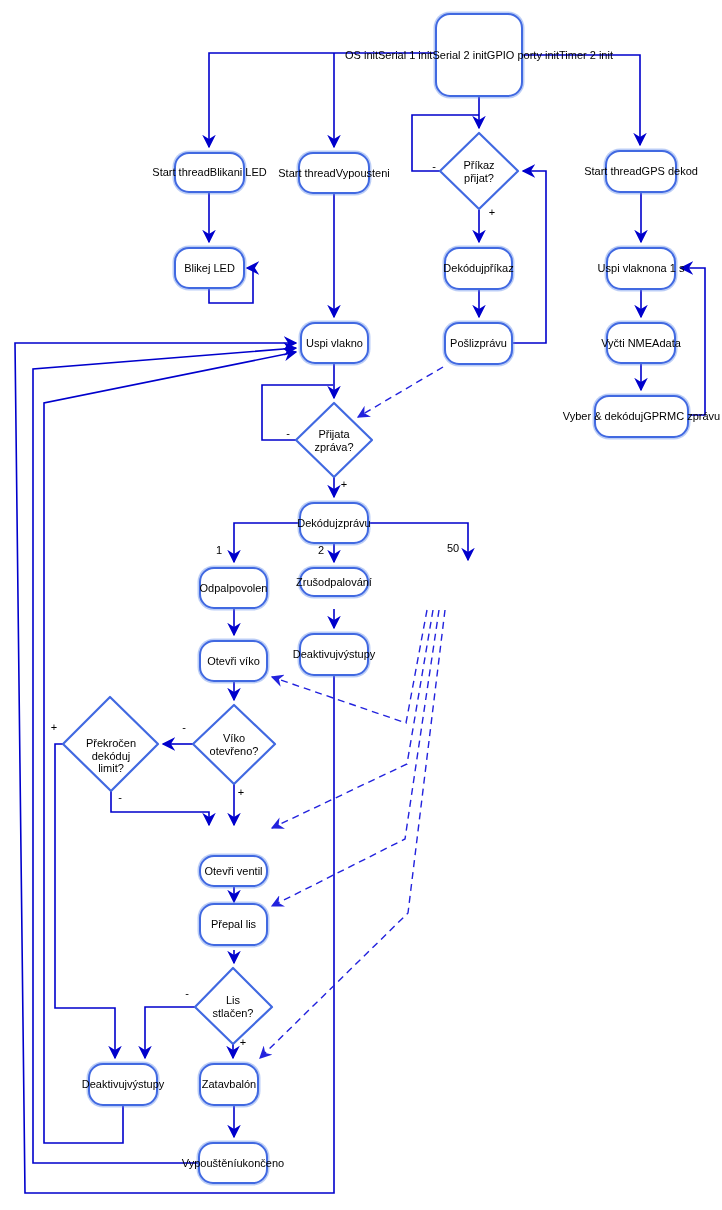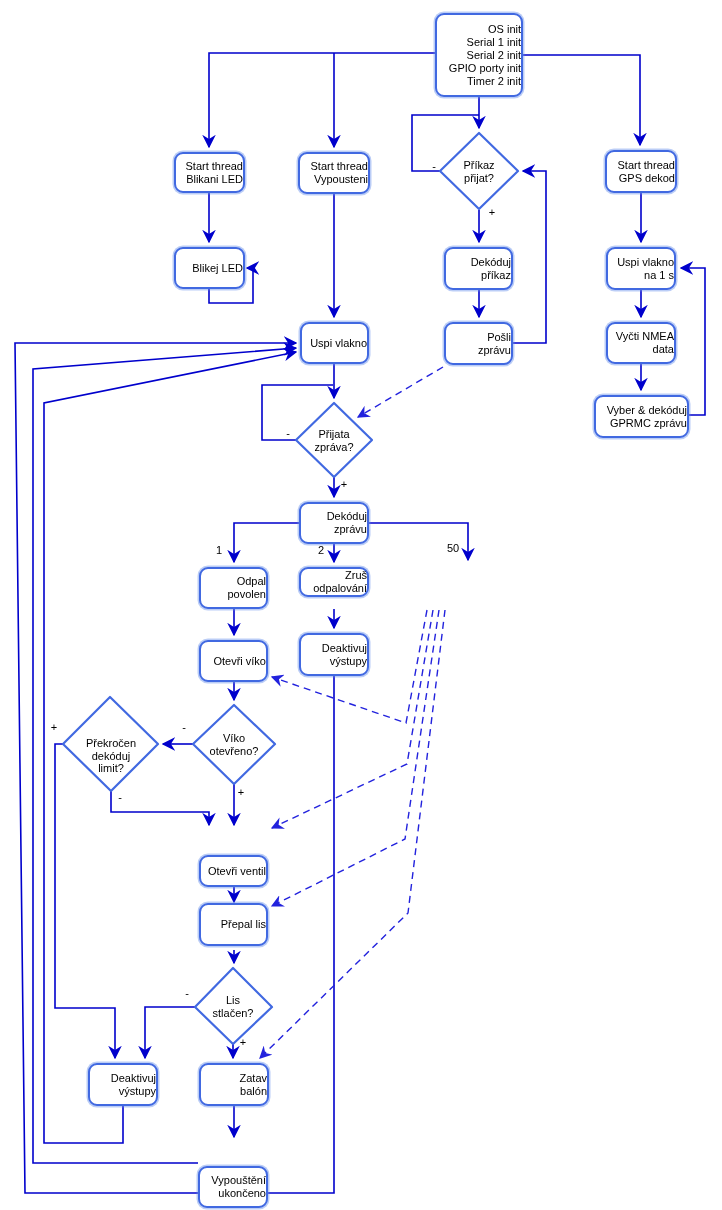--- a/index.html
+++ b/index.html
@@ -6,24 +6,24 @@
   #canvas{
     position:relative;width:722px;height:1210px;background:var(--background,#fff);
     font-family:"Liberation Sans","DejaVu Sans",sans-serif;overflow:hidden;
   }
   #edges{position:absolute;left:0;top:0;z-index:1;}
   .edge{fill:none;stroke:var(--line,#0000cc);stroke-width:1.6;}
   .edge.dashed{stroke:var(--dashed-line,#2222dd);stroke-dasharray:7 5;stroke-width:1.4;}
   .decision-shape{fill:var(--node-fill,#fff);stroke:var(--node-border,#4169e1);stroke-width:2.2;stroke-linejoin:round;}
   .node{
     position:absolute;z-index:2;box-sizing:border-box;
-    border:2px solid var(--node-border,#4169e1);border-radius:9px;
+    border:2px solid var(--node-border,#4169e1);border-radius:15px;
     background:var(--node-fill,#fff);
     box-shadow:0 0 0 1.5px rgba(105,145,235,.45);
-    display:flex;flex-direction:column;align-items:flex-end;justify-content:center;
+    display:flex;flex-direction:row;align-items:center;justify-content:center;
     font-size:11px;line-height:13px;color:var(--text,#000);text-align:center;
   }
   .node span{display:block;white-space:nowrap;}
   .dtext{
     position:absolute;z-index:3;transform:translate(-50%,-50%);
     font-size:11px;line-height:12.5px;color:var(--text,#000);text-align:center;
   }
   .dtext span{display:block;white-space:nowrap;}
   .elabel{
     position:absolute;z-index:3;transform:translate(-50%,-50%);
@@ -166,29 +166,29 @@
   <div class="node" style="left:299px;top:633px;width:70px;height:43px;">
     <span>Deaktivuj</span>
     <span>výstupy</span>
   </div>
   <div class="node" style="left:199px;top:830px;width:69px;height:32px;margin-top:25px;">
     <span>Otevři ventil</span>
   </div>
   <div class="node" style="left:199px;top:903px;width:69px;height:43px;">
     <span>Přepal lis</span>
   </div>
-  <div class="node" style="left:199px;top:1063px;width:70px;height:43px;">
+  <div class="node" style="left:199px;top:1063px;width:60px;height:43px;">
     <span>Zatav</span>
     <span>balón</span>
   </div>
   <div class="node" style="left:88px;top:1063px;width:70px;height:43px;">
     <span>Deaktivuj</span>
     <span>výstupy</span>
   </div>
-  <div class="node" style="left:198px;top:1142px;width:70px;height:42px;margin-top:24px;">
+  <div class="node" style="left:198px;top:1142px;width:70px;height:42px;">
     <span>Vypouštění</span>
     <span>ukončeno</span>
   </div>
 
   <div class="dtext" style="left:479px;top:171px;">
     <span>Příkaz</span>
     <span>přijat?</span>
   </div>
   <div class="dtext" style="left:334px;top:440px;">
     <span>Přijata</span>

